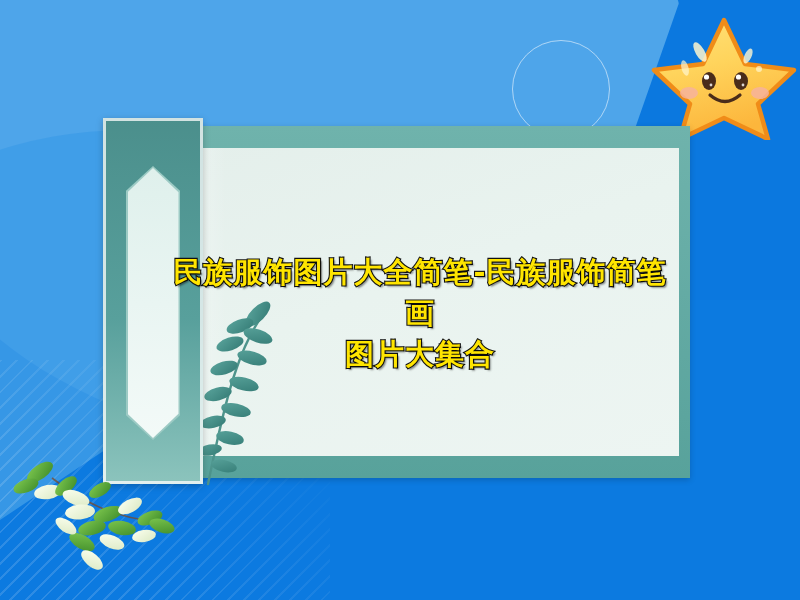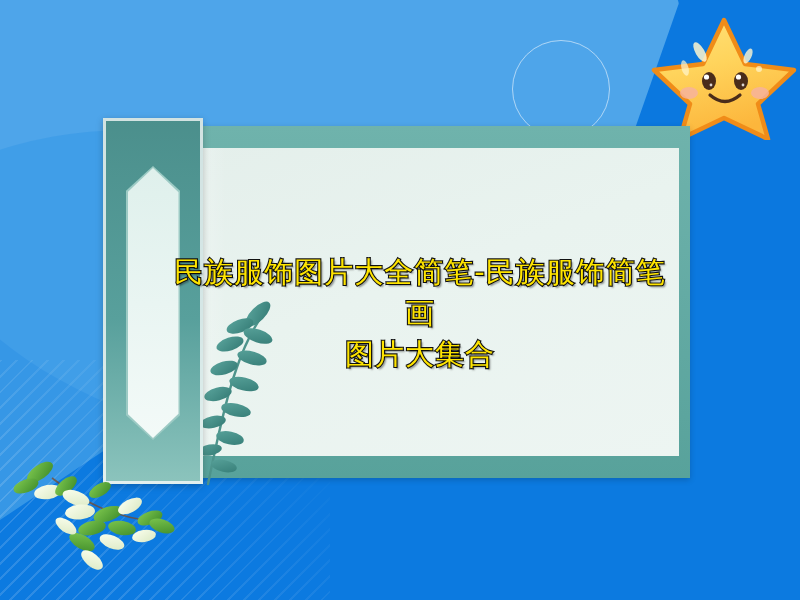--- a/index.html
+++ b/index.html
@@ -101,21 +101,21 @@
   .sprig{position:absolute;left:196px;top:296px;width:86px;height:190px;}
 
   
   .leafspray{position:absolute;left:4px;top:456px;width:190px;height:130px;}
 
   
   .title{
     position:absolute;left:160px;top:252px;width:520px;
     text-align:center;
     font-family:"DejaVu Sans","Liberation Sans",sans-serif;
-    font-weight:normal;
+    font-weight:bold;
     font-size:29px;
     line-height:1.42;
     letter-spacing:1px;
     color:#ffe500;
     -webkit-text-stroke:2.2px #111;
     paint-order:stroke fill;
     text-shadow:2px 2px 2px rgba(0,0,0,.45);
     white-space:pre-line;
   }
 </style>

